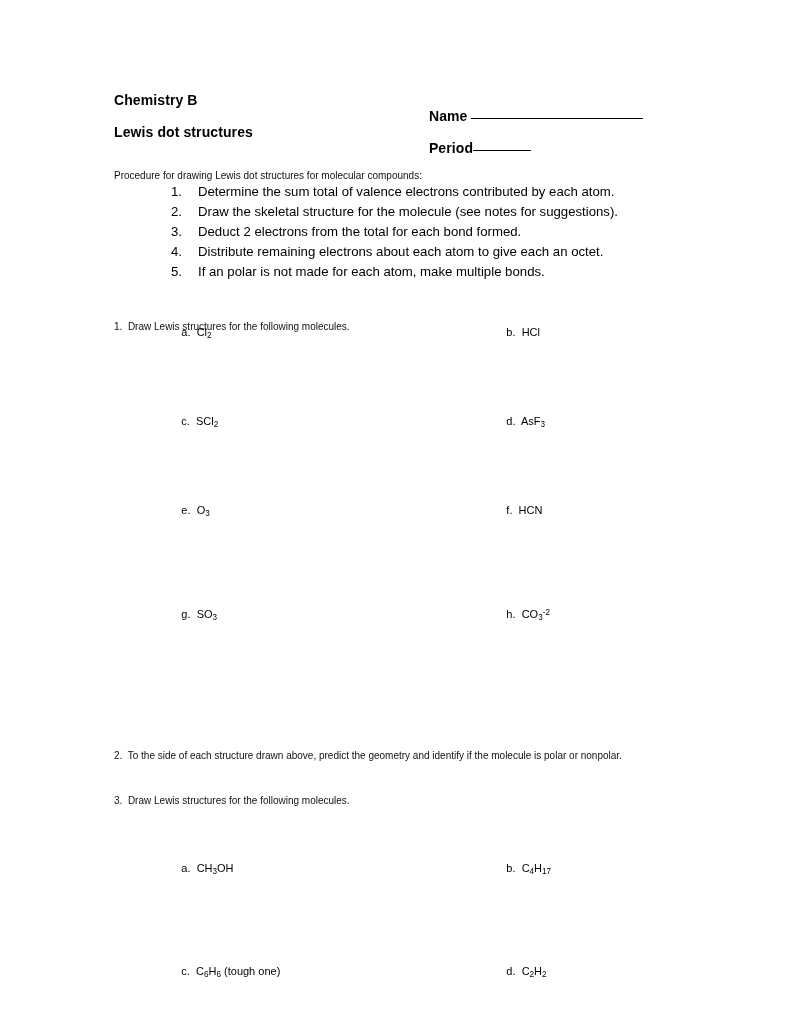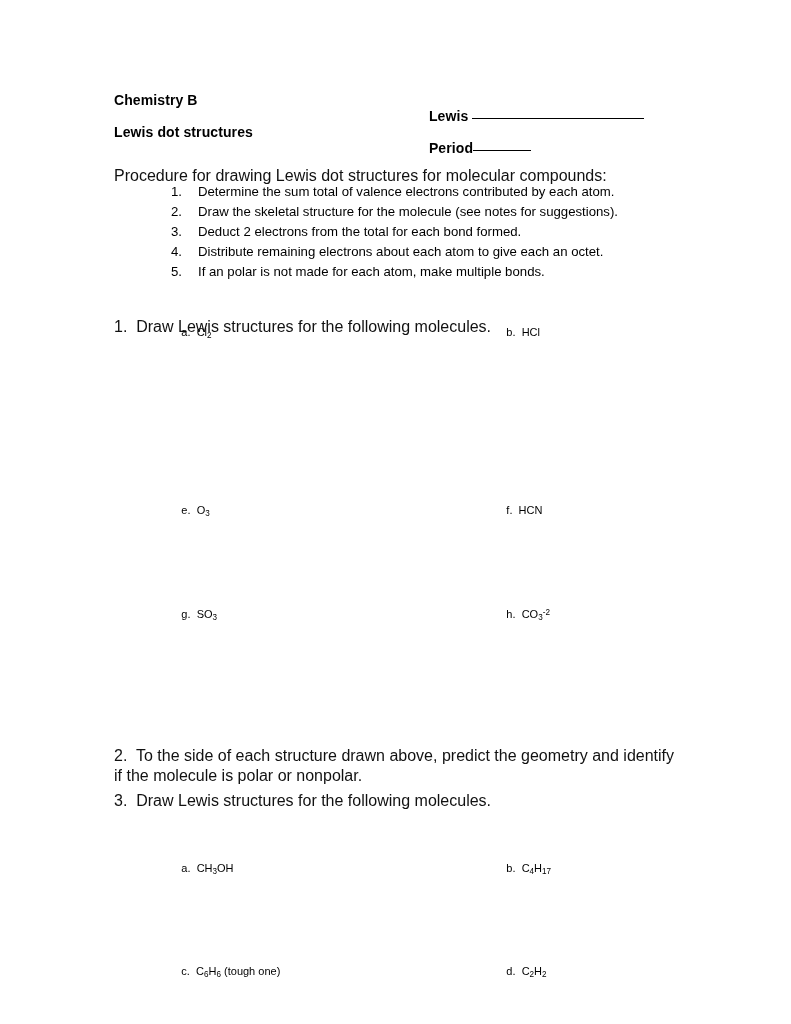--- a/index.html
+++ b/index.html
@@ -54,21 +54,21 @@
     display: inline-block;
     border-bottom: 1.6px solid #000;
     vertical-align: 2px;
   }
   .rule-name { width: 172px; }
   .rule-period { width: 58px; }
 
   
   .para {
     position: absolute;
-    font-size: 16px;
+    font-size: 10px;
     line-height: 20px;
     color: #111;
     white-space: pre-wrap;
   }
   .intro {
     left: 114px;
     top: 166px;
     width: 600px;
   }
 
@@ -134,21 +134,21 @@
 </style>
 </head>
 <body>
 
 <div class="page">
 
   <div class="header-block">
     <div class="header-row">
       <span class="header-left">Chemistry B</span>
       <span class="header-right">
-        <span>Lewis </span><span class="rule rule-name"></span>
+        <span>Name </span><span class="rule rule-name"></span>
       </span>
     </div>
     <div class="header-row" style="margin-top:2px;">
       <span class="header-left">Lewis dot structures</span>
       <span class="header-right">
         <span>Period</span><span class="rule rule-period"></span>
       </span>
     </div>
   </div>
 
@@ -181,20 +181,28 @@
 
   <div class="mol-row" style="top:299px;">
     <span class="mol-cell mol-left">
       <span>a.  Cl</span><sub>2</sub>
     </span>
     <span class="mol-cell mol-right">
       <span>b.  HCl</span>
     </span>
   </div>
 
+  <div class="mol-row" style="top:388px;">
+    <span class="mol-cell mol-left">
+      <span>c.  SCl</span><sub>2</sub>
+    </span>
+    <span class="mol-cell mol-right">
+      <span>d.  AsF</span><sub>3</sub>
+    </span>
+  </div>
 
   <div class="mol-row" style="top:477px;">
     <span class="mol-cell mol-left">
       <span>e.  O</span><sub>3</sub>
     </span>
     <span class="mol-cell mol-right">
       <span>f.  HCN</span>
     </span>
   </div>
 

